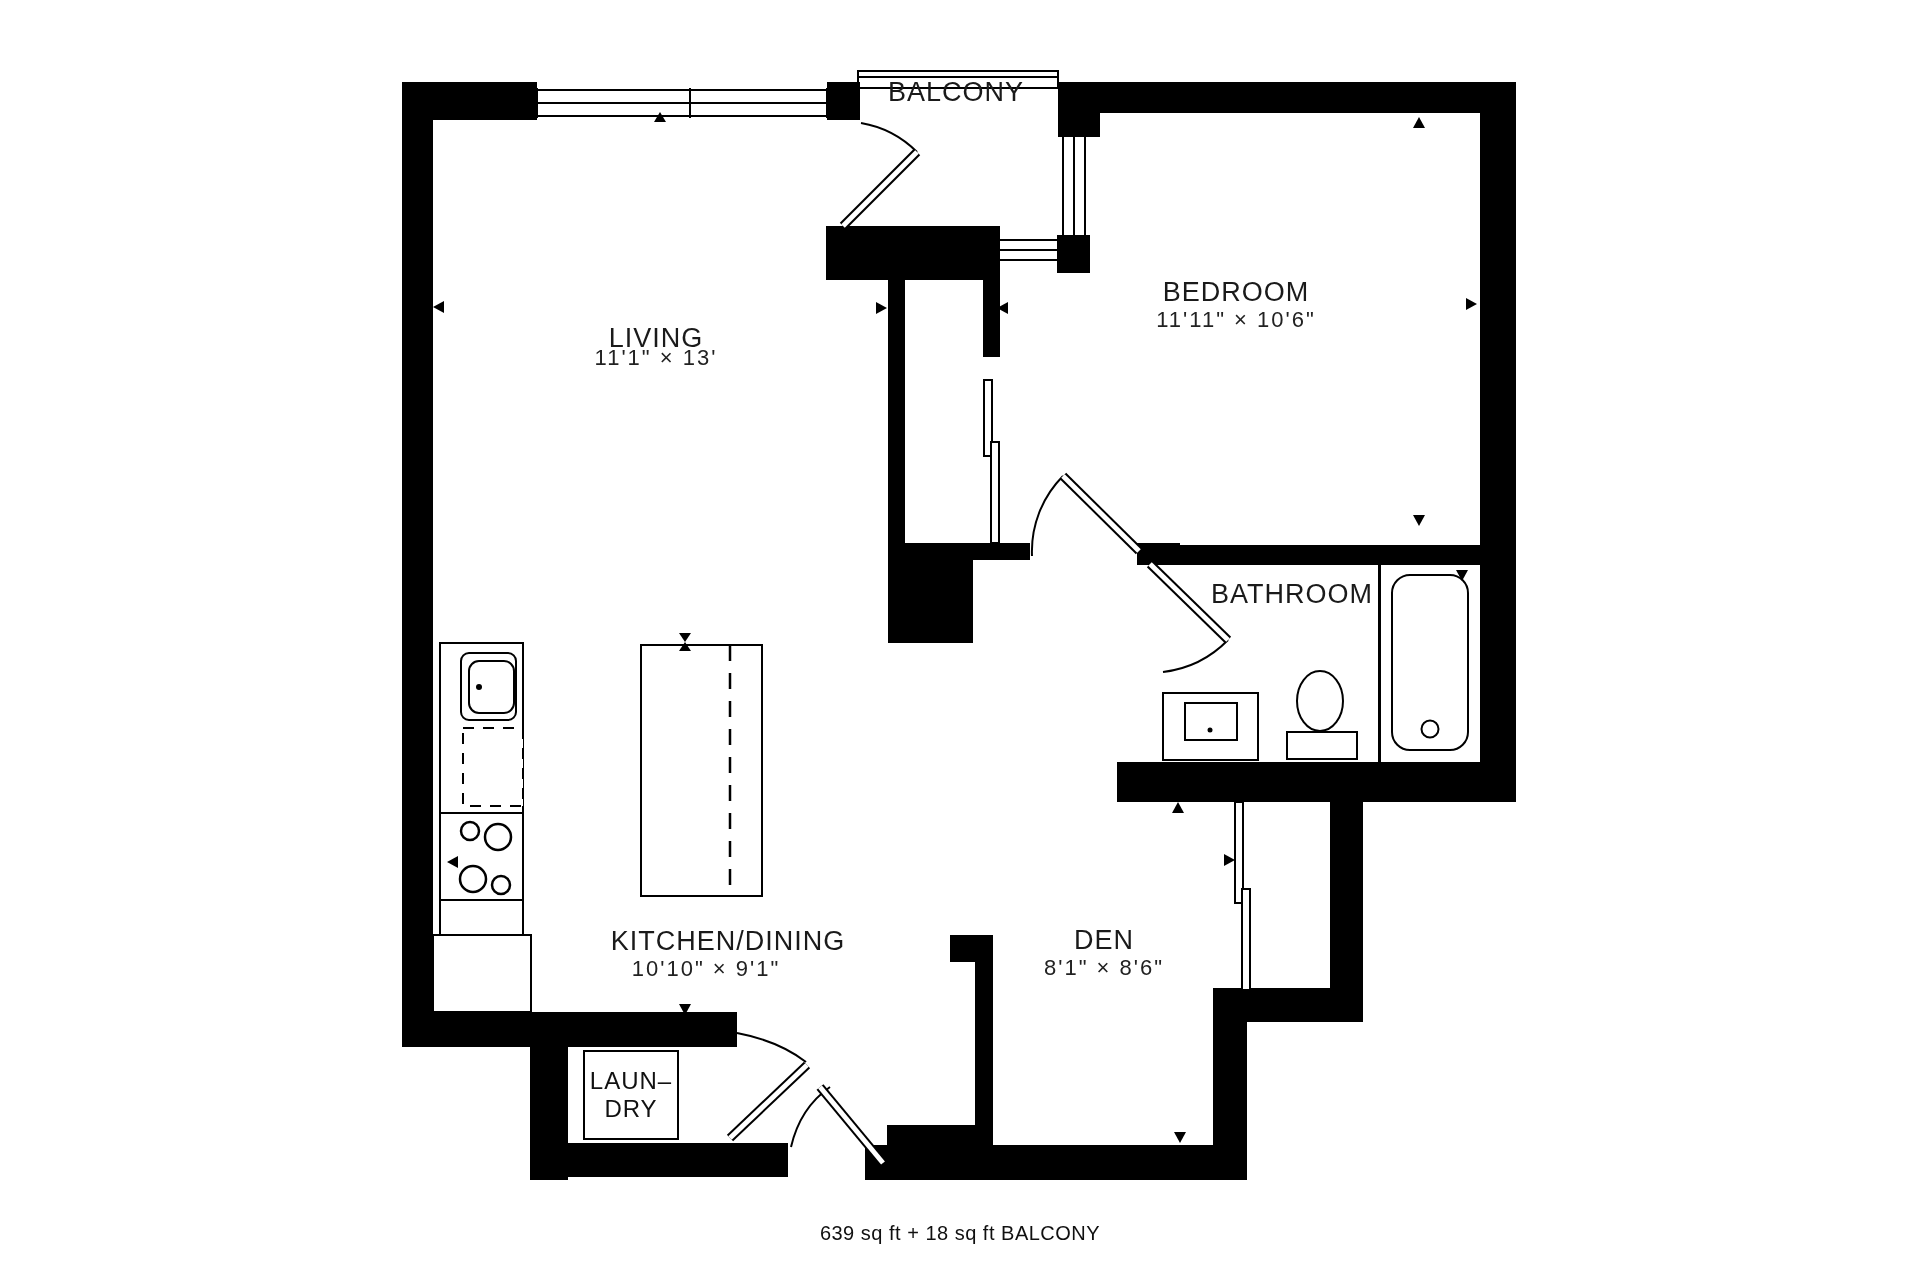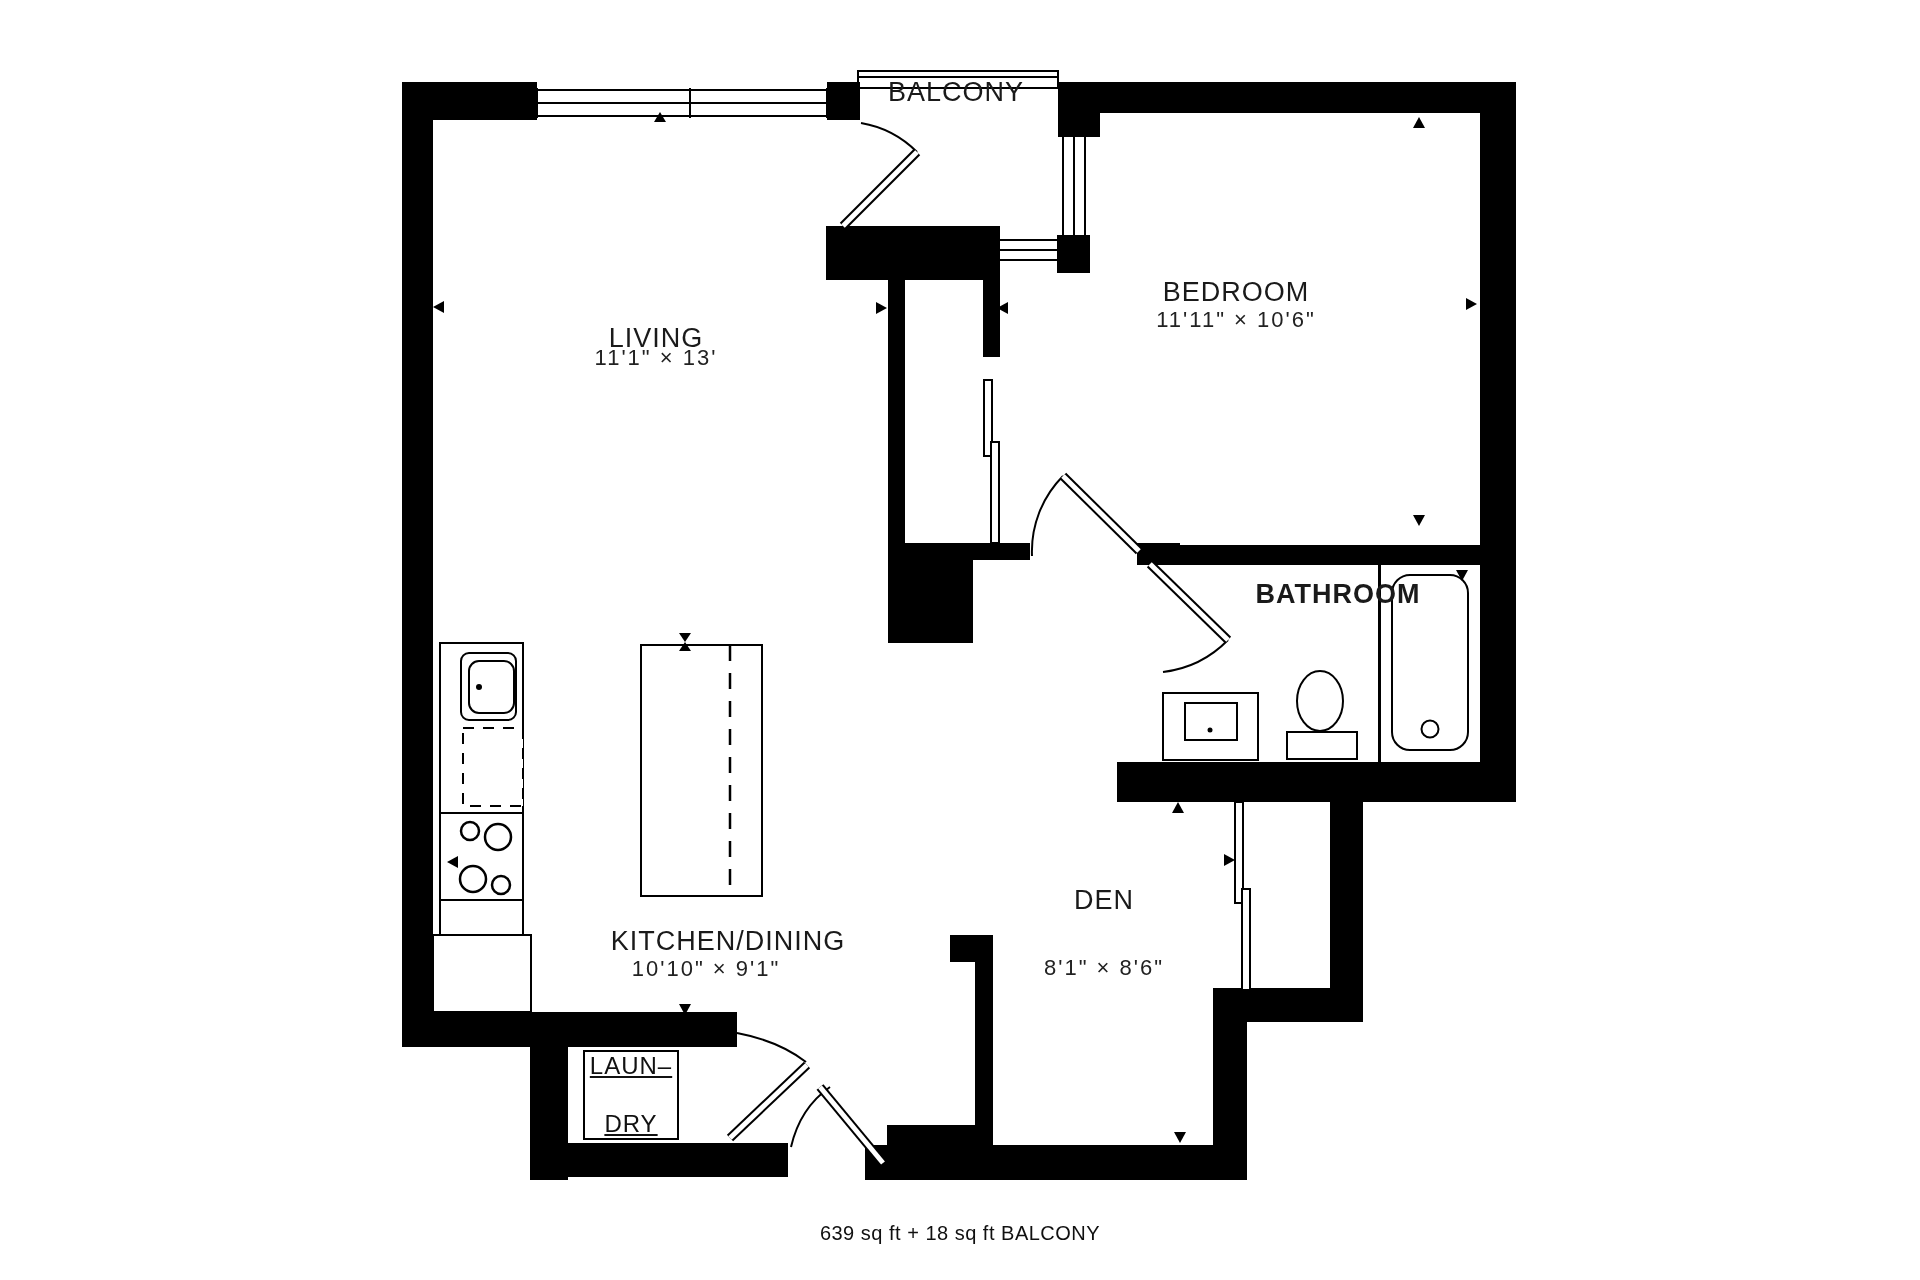--- a/index.html
+++ b/index.html
@@ -12,21 +12,21 @@
     position:absolute;transform:translate(-50%,-50%);
     font-size:27px;letter-spacing:1px;color:#1a1a1a;white-space:nowrap;text-align:center;
   }
   .room-dim{
     position:absolute;transform:translate(-50%,-50%);
     font-size:22px;letter-spacing:2px;color:#222;white-space:nowrap;text-align:center;
   }
   .laundry-box{
     position:absolute;left:583px;top:1050px;width:92px;height:86px;
     border:2px solid #000;background:#fff;display:flex;flex-direction:column;
-    align-items:center;justify-content:space-between;font-size:24px;letter-spacing:1px;color:#111;line-height:1.15;text-decoration:underline;
+    align-items:center;justify-content:center;font-size:24px;letter-spacing:1px;color:#111;line-height:1.15;
   }
   .wm-band{
     position:absolute;left:430px;top:1180px;width:1060px;height:66px;
     background:rgba(0,0,0,0.06);display:flex;align-items:center;justify-content:center;
   }
   .wm-text{
     font-size:47px;color:#c6c6c6;letter-spacing:2px;white-space:nowrap;
   }
   .area-note{
     position:absolute;left:660px;top:1222px;width:600px;text-align:center;
@@ -195,26 +195,26 @@
   </svg>
 
   <div class="room-label" style="left:956px;top:92px;">BALCONY</div>
 
   <div class="room-label" style="left:656px;top:330px;margin-top:8px;">LIVING</div>
   <div class="room-dim" style="left:656px;top:358px;">11'1" × 13'</div>
 
   <div class="room-label" style="left:1236px;top:292px;">BEDROOM</div>
   <div class="room-dim" style="left:1236px;top:320px;">11'11" × 10'6"</div>
 
-  <div class="room-label" style="left:1338px;top:594px;font-weight:bold;">BATHROOM</div>
+  <div class="room-label" style="left:1292px;top:594px;">BATHROOM</div>
 
   <div class="room-label" style="left:728px;top:941px;">KITCHEN/DINING</div>
   <div class="room-dim" style="left:706px;top:969px;">10'10" × 9'1"</div>
 
-  <div class="room-label" style="left:1104px;top:900px;">DEN</div>
+  <div class="room-label" style="left:1104px;top:940px;">DEN</div>
   <div class="room-dim" style="left:1104px;top:968px;">8'1" × 8'6"</div>
 
   <div class="laundry-box">
     <span>LAUN–</span>
     <span>DRY</span>
   </div>
 
   <div class="area-note">639 sq ft + 18 sq ft BALCONY</div>
 
 </div>

